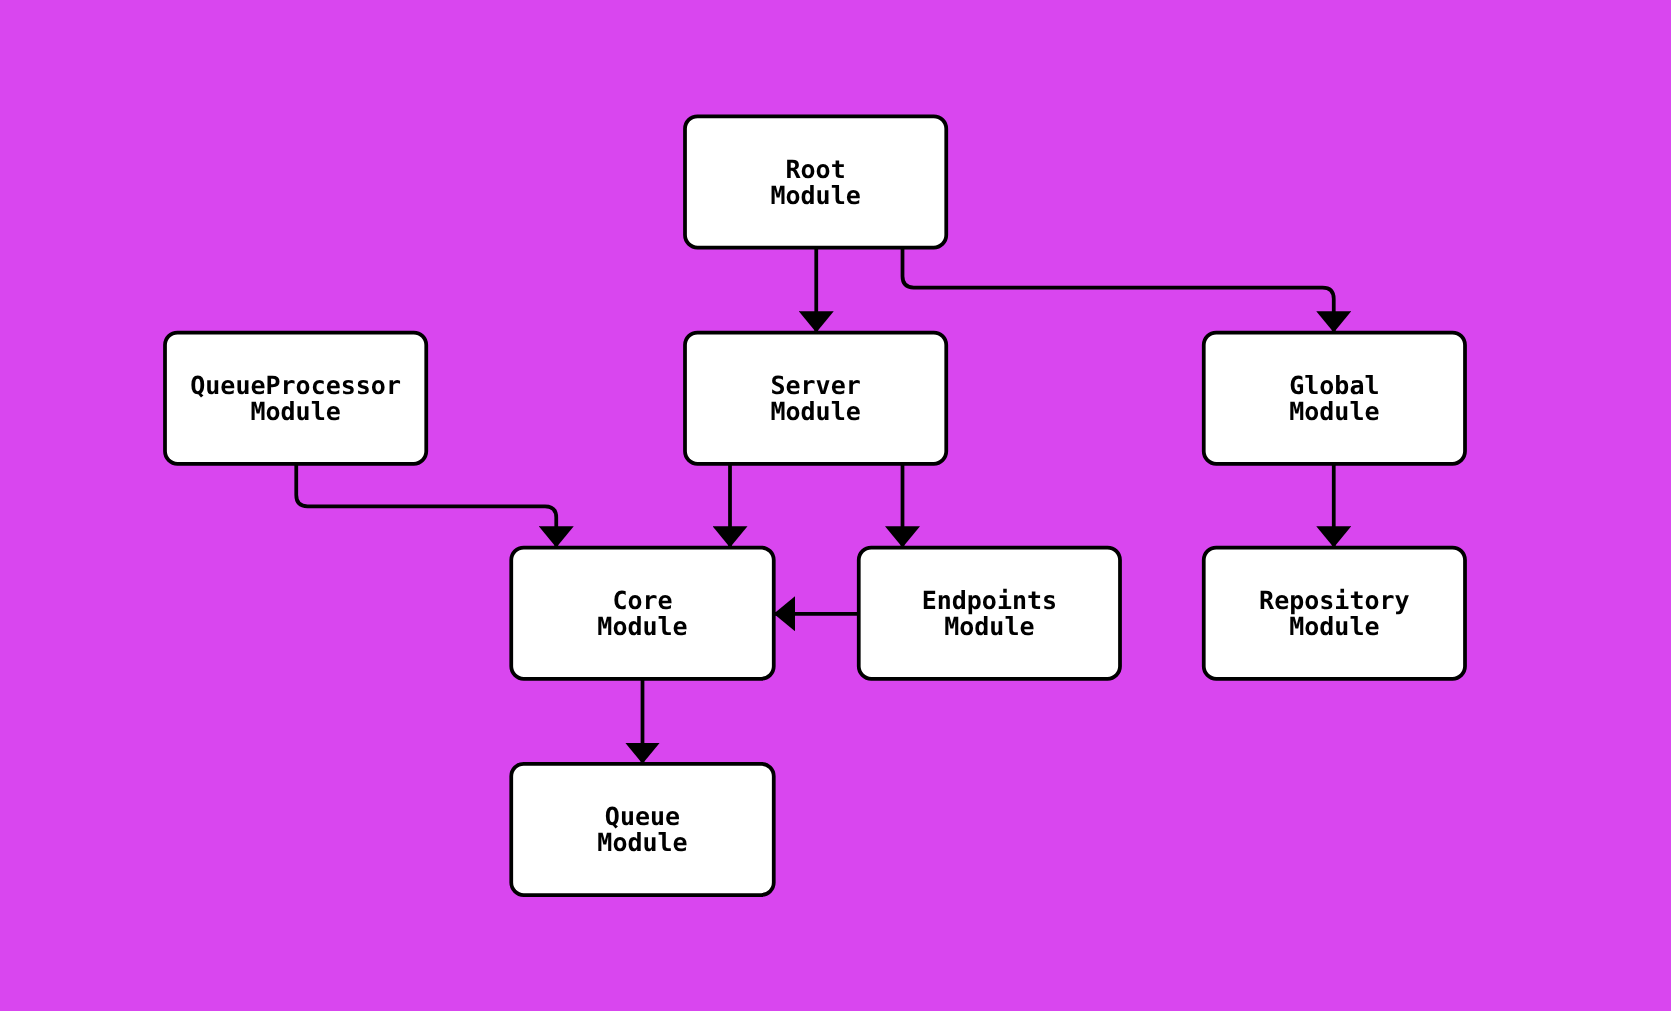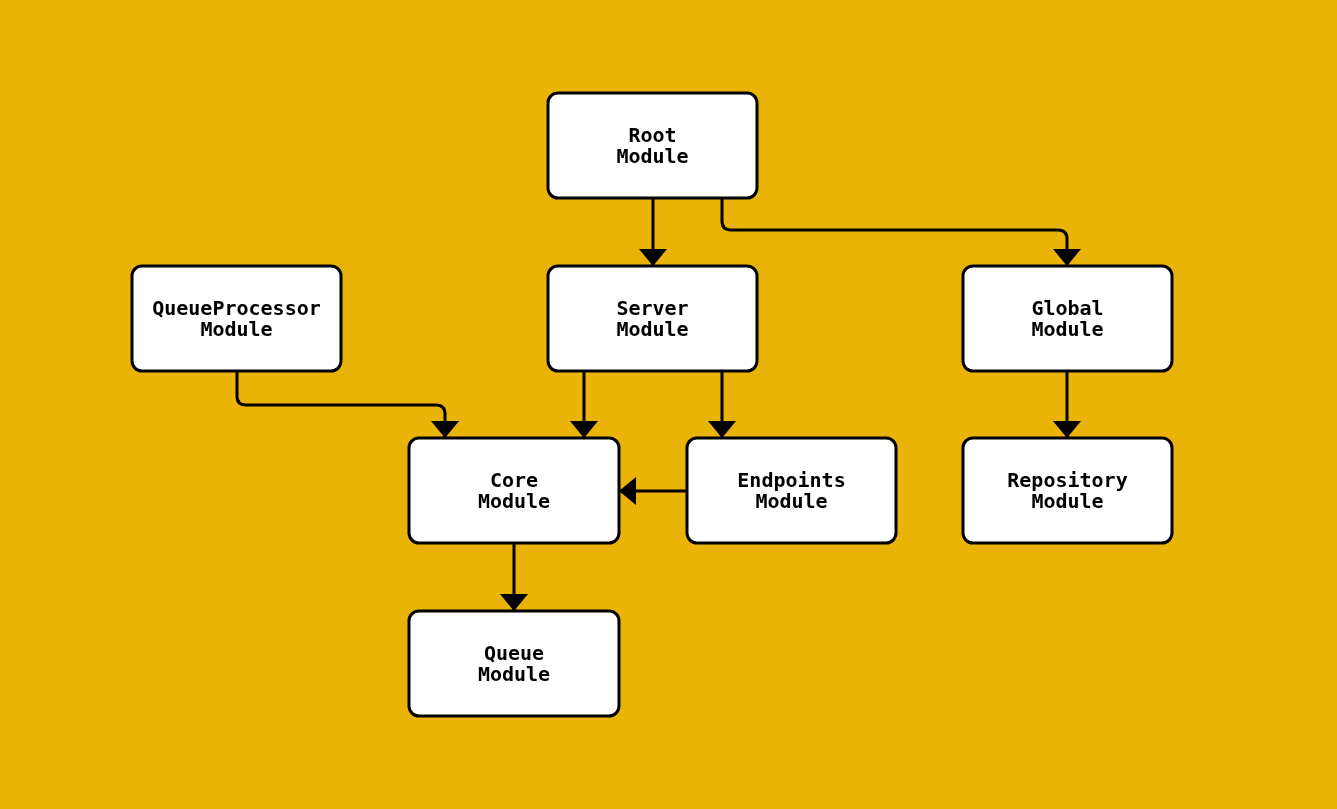--- a/index.html
+++ b/index.html
@@ -5,21 +5,21 @@
   html, body {
     margin: 0;
     padding: 0;
     background: #ffffff;
     font-family: "DejaVu Sans Mono", monospace;
   }
   .canvas-wrap {
     position: relative;
     width: 1337px;
     height: 809px;
-    background: #eab308;
+    background: #d946ef;
     overflow: hidden;
   }
   svg {
     display: block;
   }
   .node-rect {
     fill: #ffffff;
     stroke: #000000;
     stroke-width: 3;
   }

